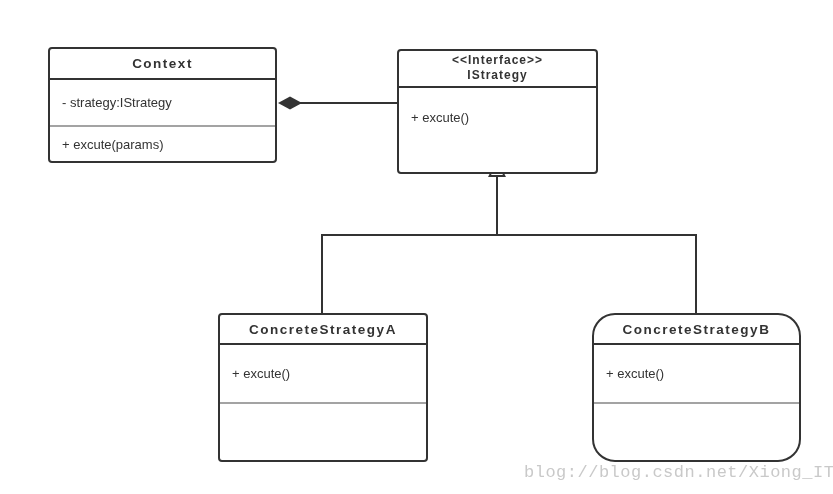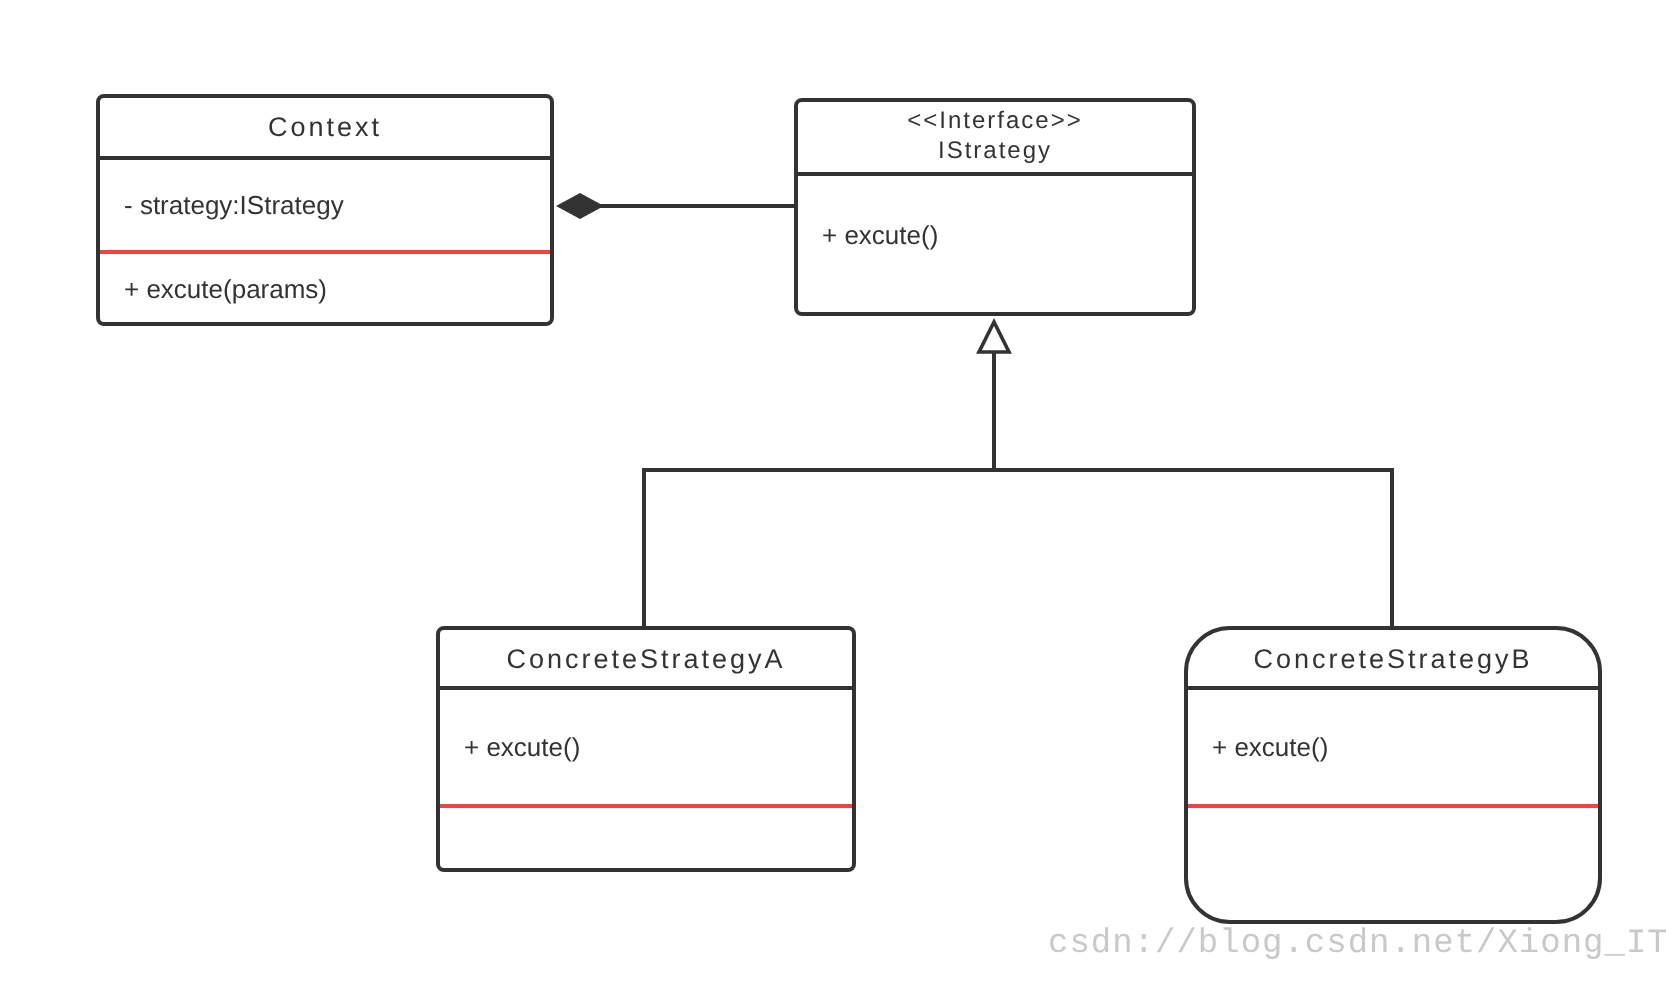--- a/index.html
+++ b/index.html
@@ -19,21 +19,21 @@
   .uml-class {
     position: absolute;
     border: 2px solid #333333;
     border-radius: 4px;
     background: #ffffff;
     box-sizing: border-box;
     display: flex;
     flex-direction: column;
   }
   .uml-title {
-    font-weight: normal;
+    font-weight: bold;
     font-size: 13.5px;
     letter-spacing: 1.5px;
     text-align: center;
     display: flex;
     align-items: center;
     justify-content: center;
     border-bottom: 2px solid #333333;
     flex: 0 0 auto;
   }
   .uml-title.two-line {
@@ -44,45 +44,45 @@
     padding: 1px 0 2px 0;
   }
   .uml-section {
     font-size: 13px;
     padding-left: 12px;
     display: flex;
     align-items: center;
     box-sizing: border-box;
   }
   .uml-section.divided {
-    border-bottom: 2px solid #ef4444;
+    border-bottom: 2px solid #a3a3a3;
     align-items: center;
   }
   .uml-section.top-aligned {
     align-items: flex-start;
     padding-top: 22px;
   }
   #svg-layer {
     position: absolute;
     left: 0;
     top: 0;
     width: 833px;
     height: 494px;
   }
   
   #class-context { left: 48px; top: 47px; width: 229px; height: 116px; }
   #class-context .uml-title { height: 29px; }
   #class-context .attrs { height: 47px; }
   #class-context .methods { flex: 1; align-items: center; }
   
-  #class-istrategy { left: 397px; top: 49px; width: 201px; height: 109px; }
+  #class-istrategy { left: 397px; top: 49px; width: 201px; height: 125px; }
   #class-istrategy .uml-title { height: 32px; }
   #class-istrategy .methods { flex: 1; }
   
-  #class-concrete-a { left: 218px; top: 313px; width: 210px; height: 123px; }
+  #class-concrete-a { left: 218px; top: 313px; width: 210px; height: 149px; }
   #class-concrete-b { left: 592px; top: 313px; width: 209px; height: 149px; border-radius: 23px; }
   .concrete .uml-title { height: 28px; }
   .concrete .methods { height: 59px; }
   .concrete .empty-section { flex: 1; }
   #watermark {
     position: absolute;
     left: 524px;
     top: 463px;
     font-family: "Liberation Mono", "DejaVu Sans Mono", monospace;
     font-size: 17px;
@@ -139,15 +139,15 @@
   </div>
 
   <div class="uml-class concrete" id="class-concrete-b">
     <div class="uml-title">ConcreteStrategyB</div>
     <div class="uml-section divided methods">
       <span>+ excute()</span>
     </div>
     <div class="uml-section empty-section"></div>
   </div>
 
-  <div id="watermark">csdn://blog.csdn.net/Xiong_IT</div>
+  <div id="watermark">blog://blog.csdn.net/Xiong_IT</div>
 
 </div>
 
 </body></html>

